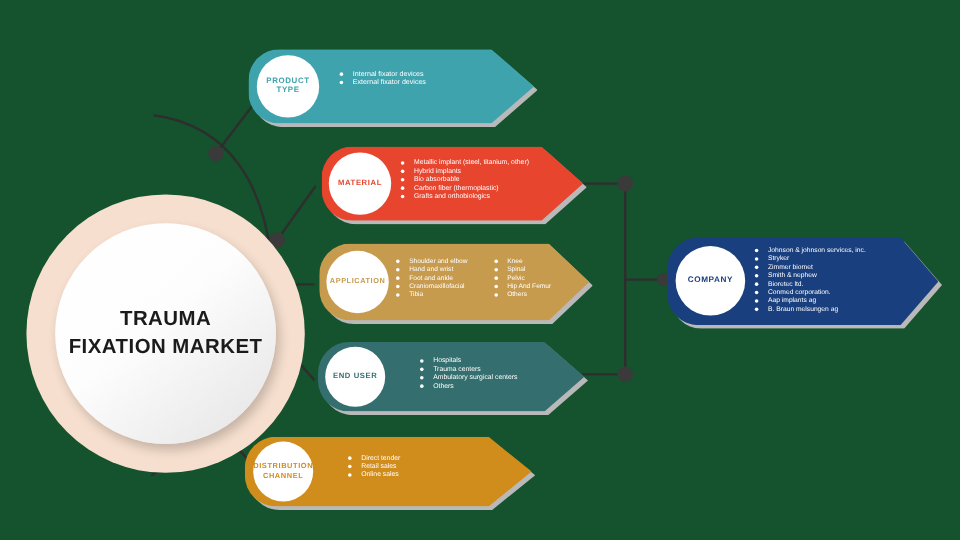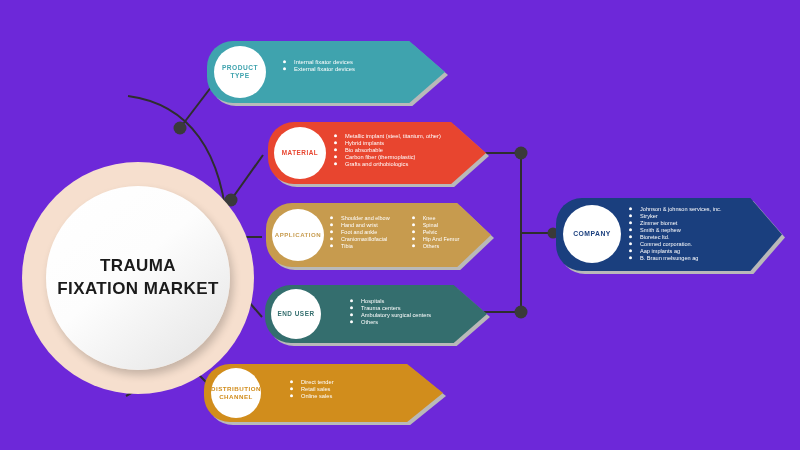--- a/index.html
+++ b/index.html
@@ -4,21 +4,21 @@
 <style>
   html, body {
     margin: 0;
     padding: 0;
     background: #ffffff;
   }
   #canvas {
     position: relative;
     width: 800px;
     height: 450px;
-    background: #6d28d9;
+    background: #14532d;
     overflow: hidden;
     font-family: "Liberation Sans", sans-serif;
   }
 
   
   #connectors {
     position: absolute;
     left: 0; top: 0;
     width: 800px; height: 450px;
     pointer-events: none;

